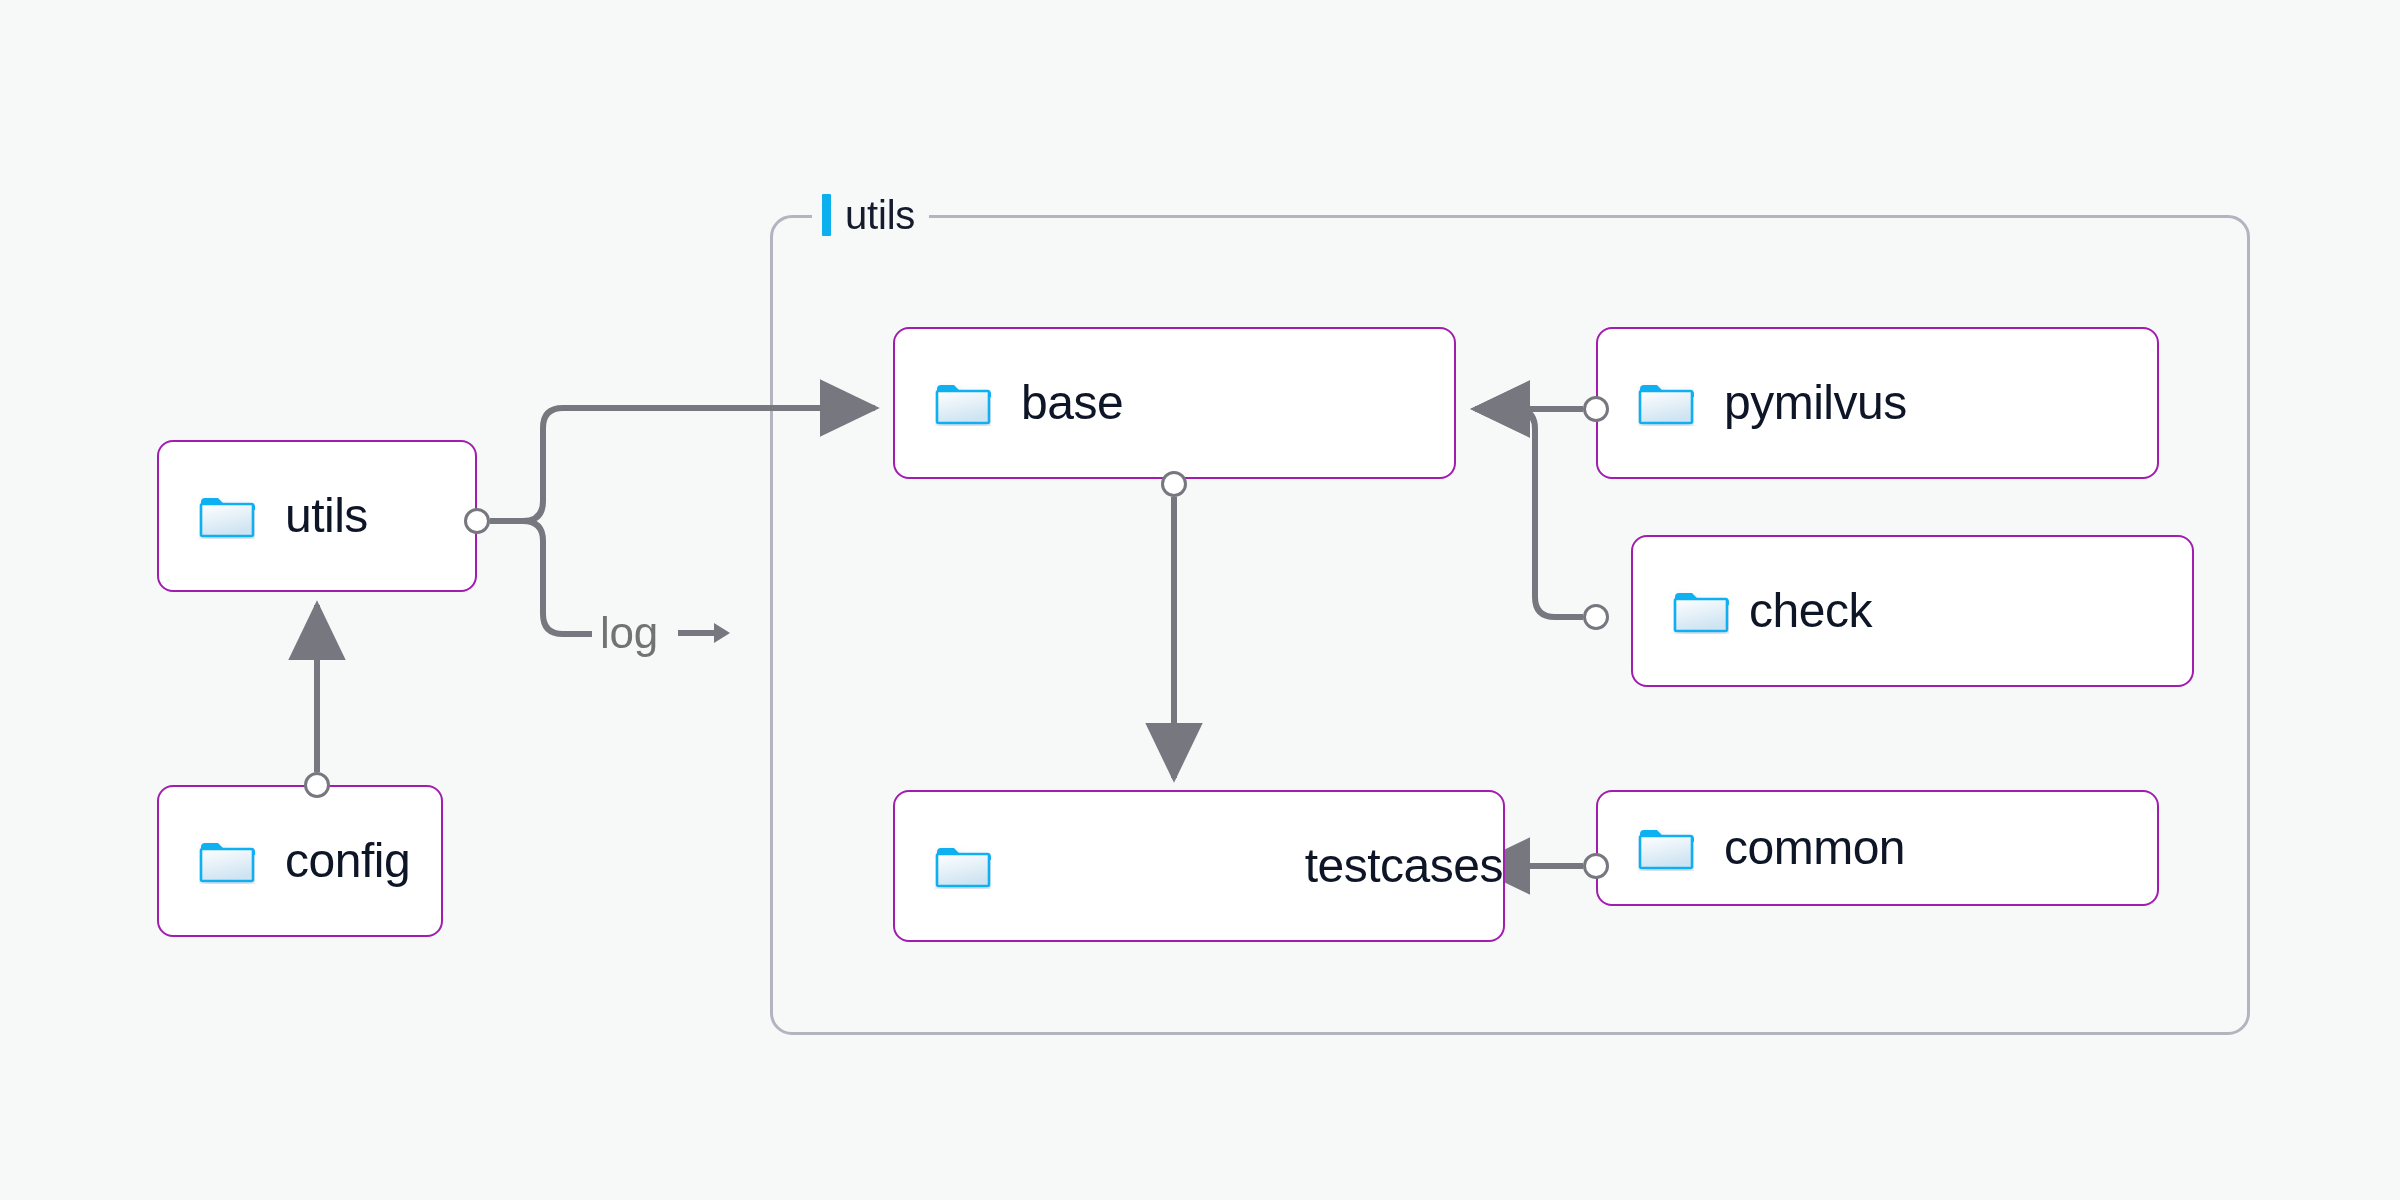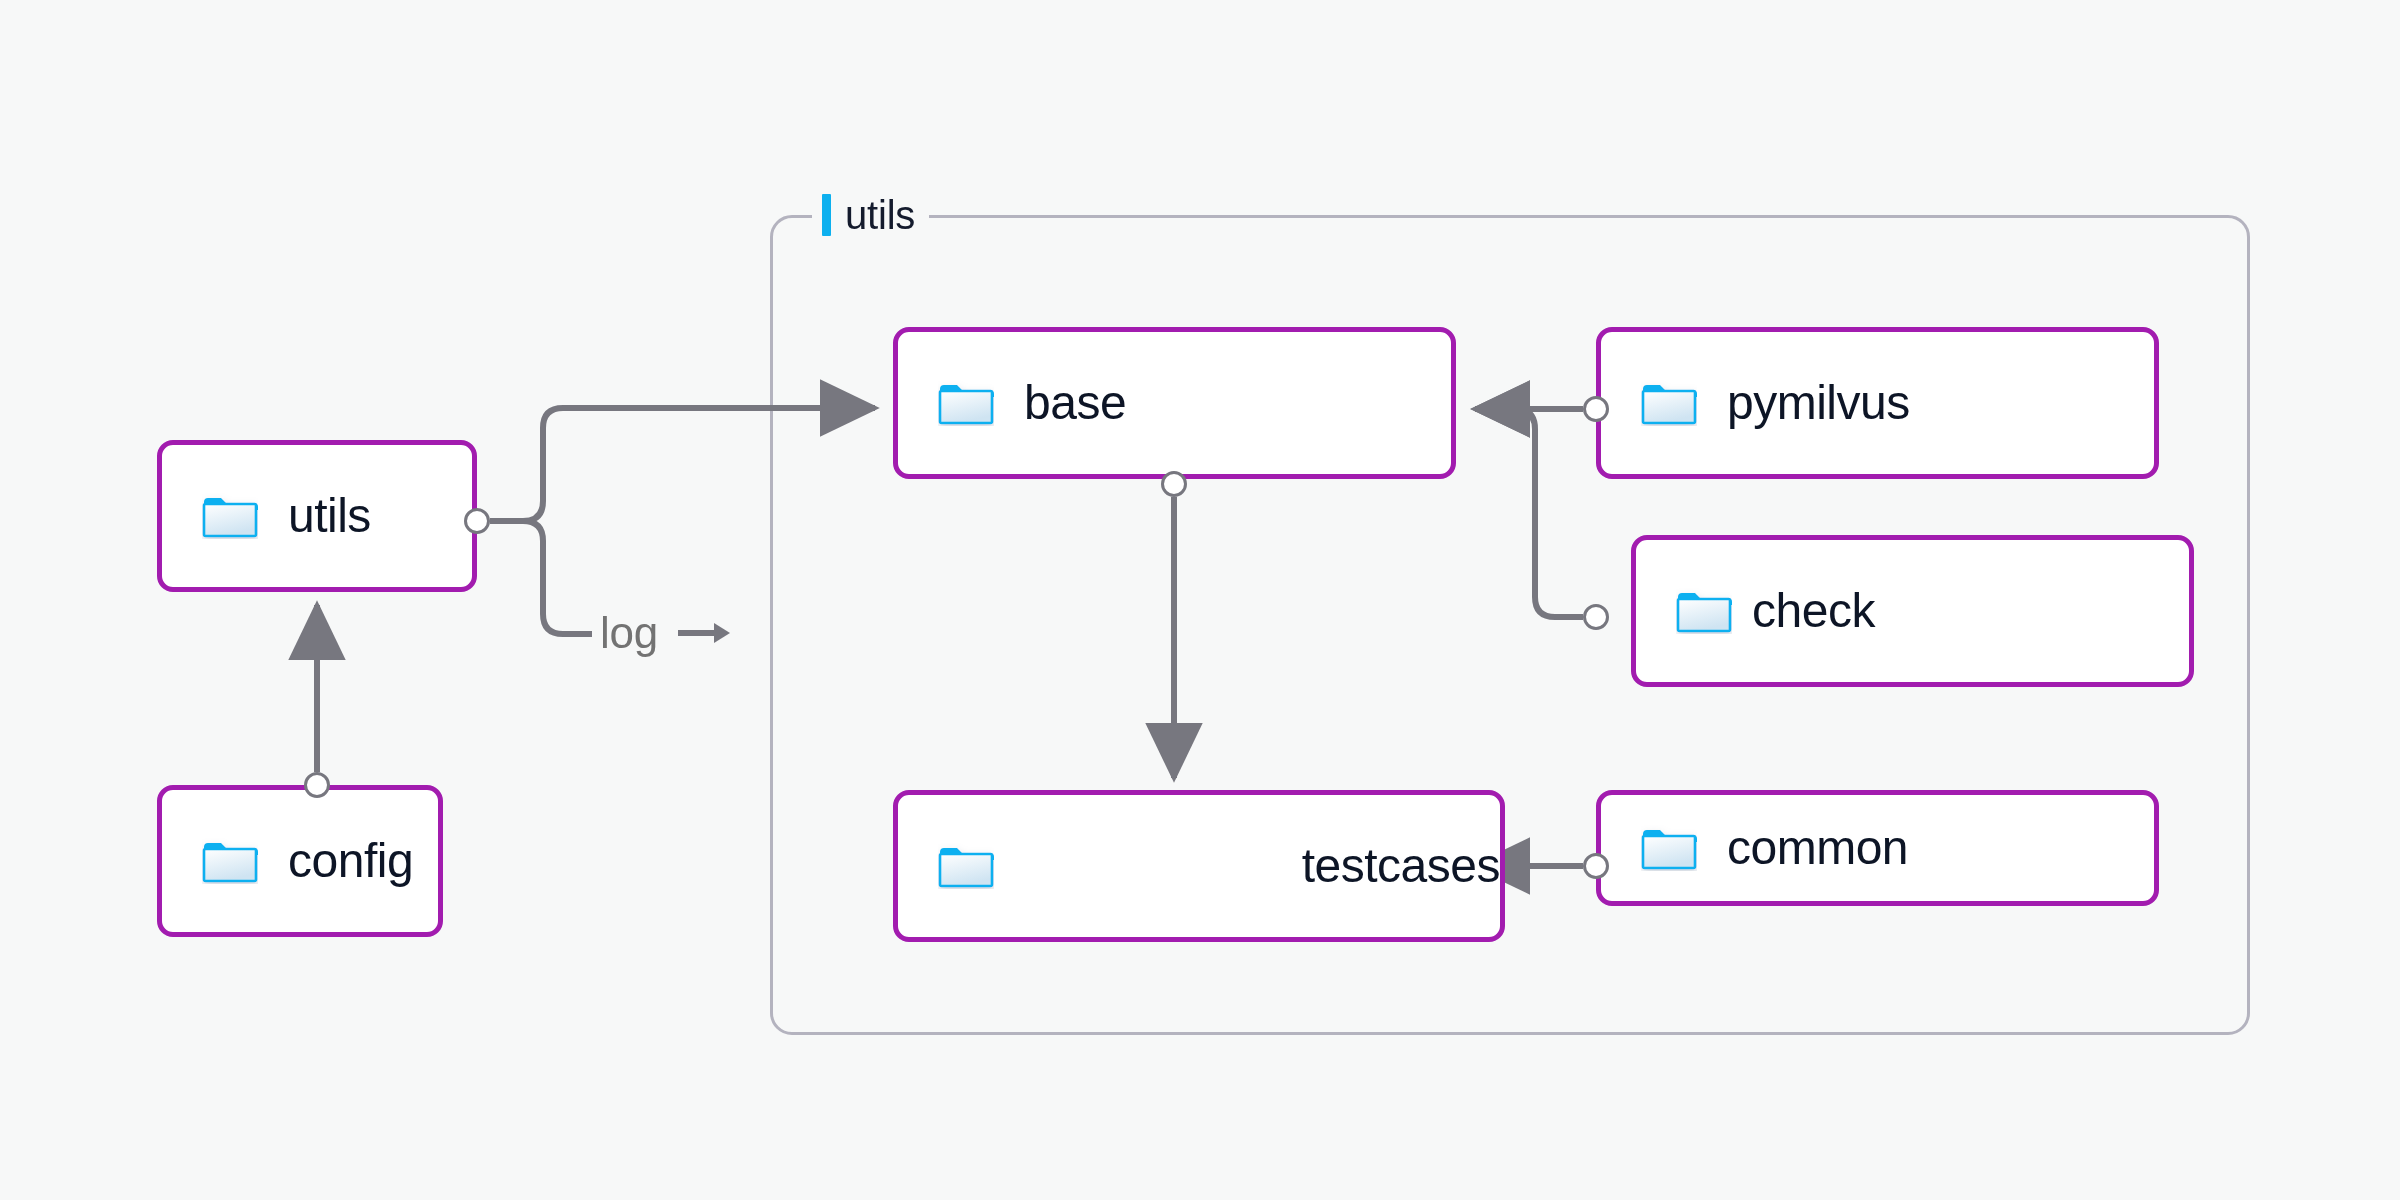--- a/index.html
+++ b/index.html
@@ -48,21 +48,21 @@
     font-size: 40px;
     color: #141b2d;
     letter-spacing: -0.2px;
     white-space: nowrap;
   }
 
   
   .node {
     position: absolute;
     background: #ffffff;
-    border: 5px solid #a21caf;
+    border: 2px solid #a21caf;
     border-radius: 16px;
     box-sizing: border-box;
     display: flex;
     align-items: center;
     padding-left: 40px;
     gap: 30px;
   }
   .node-label {
     font-size: 48px;
     color: #0d1526;

